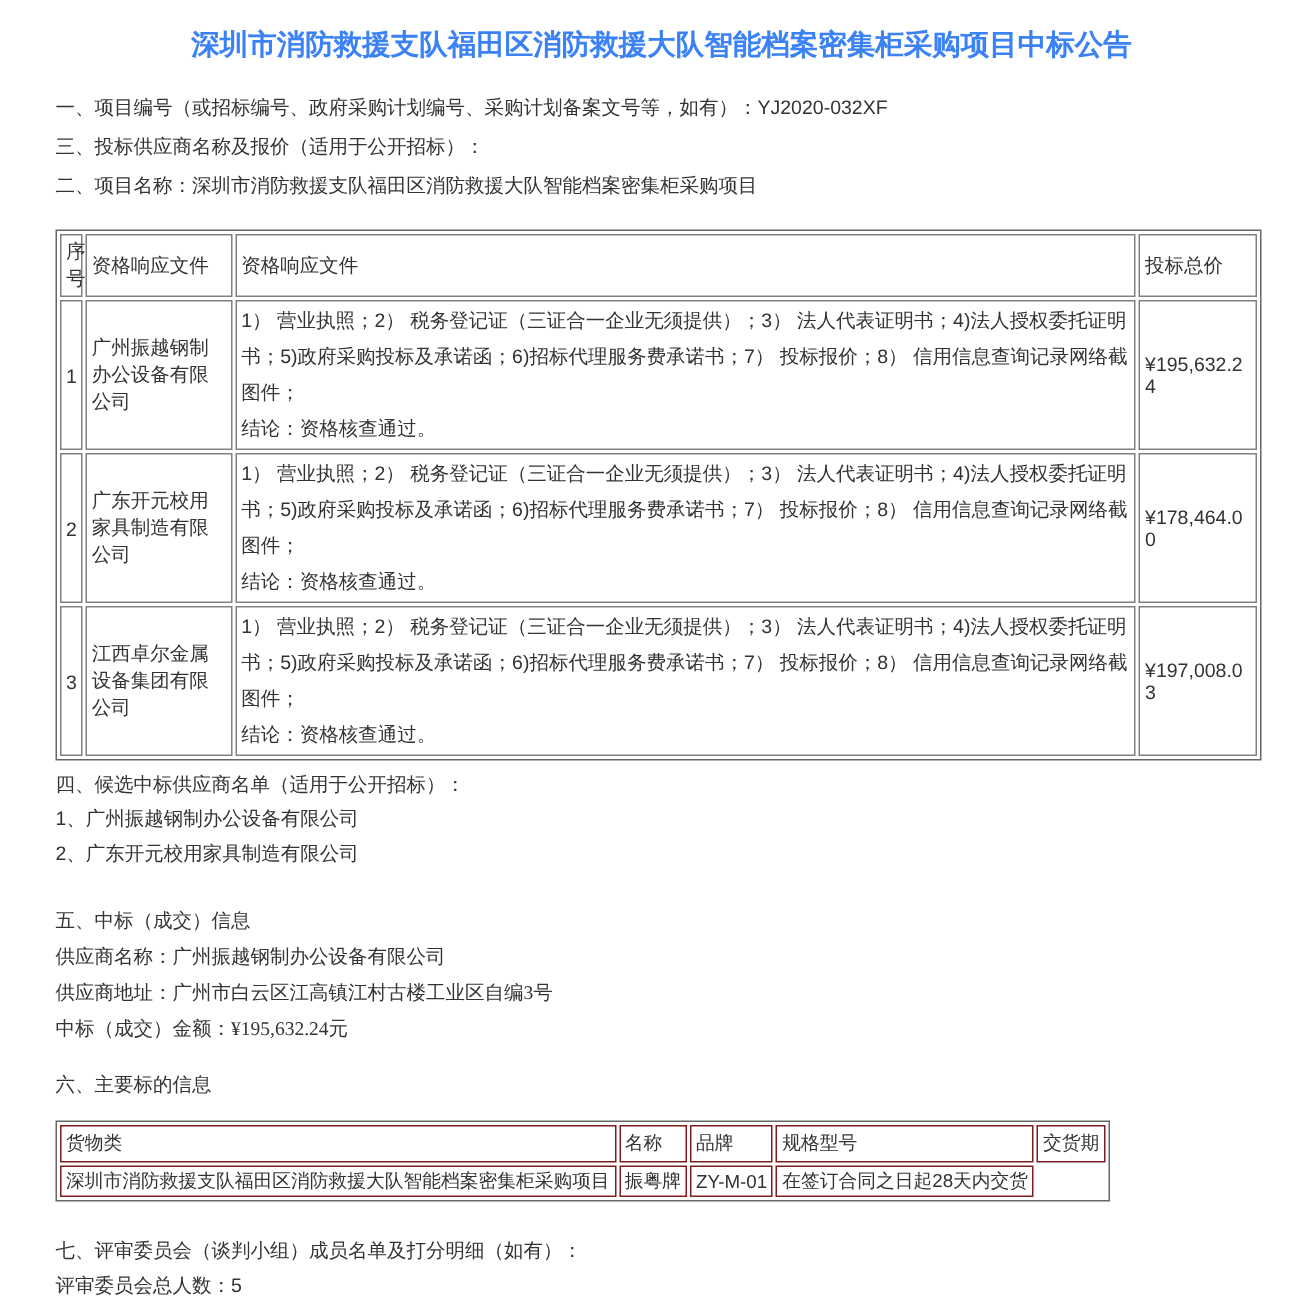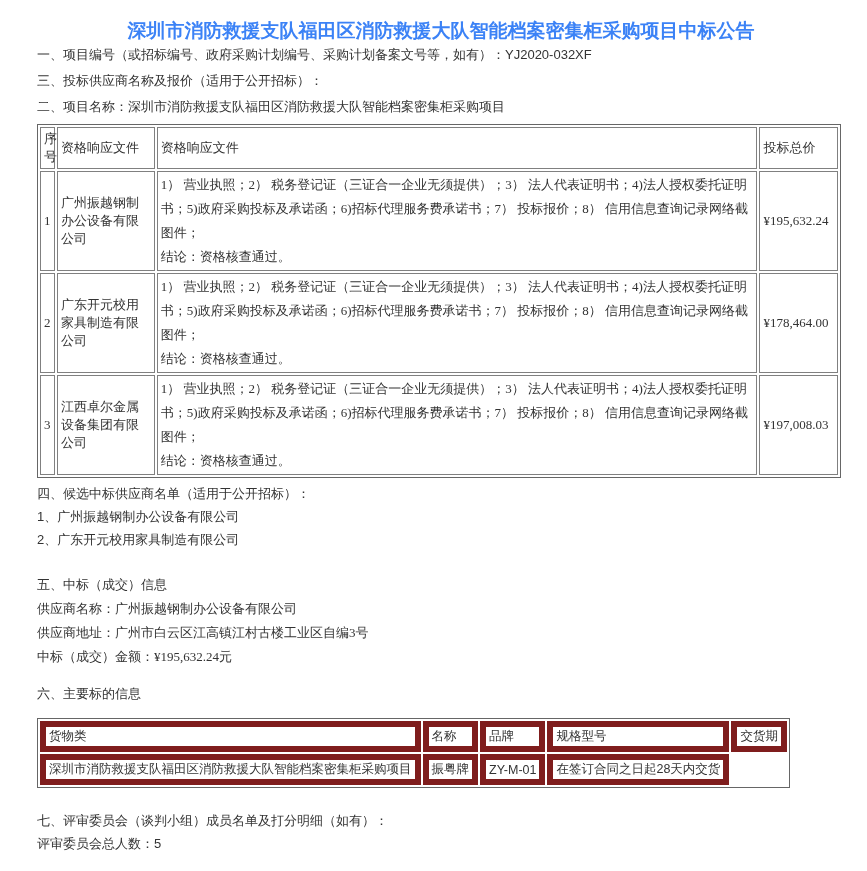--- a/index.html
+++ b/index.html
@@ -9,27 +9,27 @@
     font-family: "Liberation Sans", sans-serif;
   }
   .page { padding: 0 22px 0 37px; }
 
   .doc-title {
     margin: 0; padding-top: 20px;
     font-size: 19px; font-weight: bold; color: #3b82f6;
     text-align: center; line-height: 22px;
   }
 
-  .intro { margin-top: 0; }
+  .intro { margin-top: 17px; }
   .intro p { margin: 0; font-size: 13px; line-height: 26px; }
 
   table { border-collapse: separate; border-spacing: 2px; color: #333333; }
   table.bid {
-    margin-top: 4px; width: 804px; table-layout: fixed;
-    border: 1px solid #666666; font-size: 13px; font-family: Liberation Serif, serif;
+    margin-top: 16px; width: 804px; table-layout: fixed;
+    border: 1px solid #666666; font-size: 13px;
   }
   table.bid th, table.bid td {
     border: 1px solid #808080; padding: 1px 3px;
     vertical-align: middle; text-align: left;
     font-weight: normal; word-break: break-all;
   }
   table.bid thead tr { height: 42px; }
   table.bid tbody tr { height: 70px; }
   td.docs-cell { line-height: 24px; }
   .docs-conclusion { display: block; }
@@ -38,21 +38,21 @@
   .sec4 { margin-top: 4px; }
   .sec4 p { line-height: 23px; }
   .sec5 { margin-top: 22px; font-family: Liberation Serif, serif; }
   .sec5 p { line-height: 24px; }
   .sec6-heading { font-size: 13px; line-height: 23px; }
 
   table.goods {
     margin-top: 3px; border: 1px solid #666666; font-size: 12.5px;
   }
   table.goods th, table.goods td {
-    border: 6px solid #7f1d1d; padding: 1px 3px;
+    border: 1px solid #7f1d1d; padding: 1px 3px;
     vertical-align: middle; text-align: left;
     font-weight: normal; white-space: nowrap;
   }
   table.goods thead tr { height: 25px; }
   table.goods tbody tr { height: 21px; }
 
   .sec7 { margin-top: 21px; }
   .sec7 p { line-height: 23px; }
 </style>
 </head>

